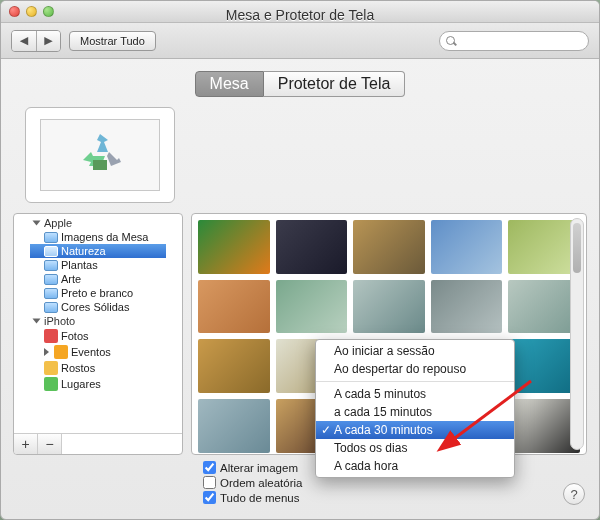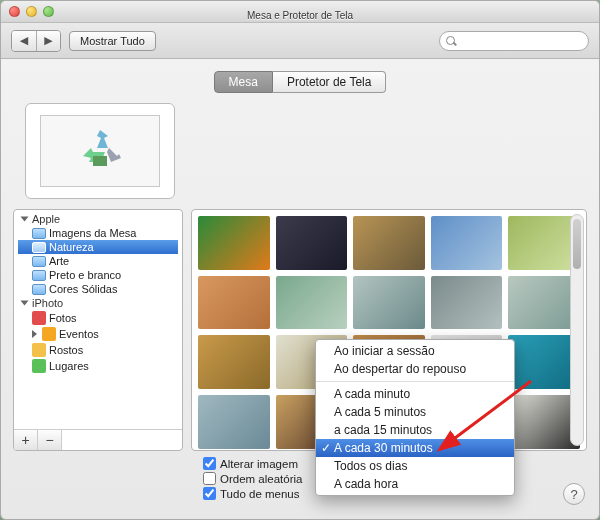--- a/index.html
+++ b/index.html
@@ -17,21 +17,21 @@
 .titlebar {
   height: 22px; background: linear-gradient(#efefef, #d5d5d5);
   display: flex; align-items: center; justify-content: center;
   border-bottom: 1px solid #bbb; position: relative;
 }
 .traffic { position: absolute; left: 8px; top: 5px; display: flex; gap: 6px; }
 .traffic span { width: 11px; height: 11px; border-radius: 50%; display: block; border: 1px solid rgba(0,0,0,0.2); }
 .tl-red { background: radial-gradient(circle at 30% 30%, #ff8b85, #e2443c); }
 .tl-yellow { background: radial-gradient(circle at 30% 30%, #ffe37a, #e6b32a); }
 .tl-green { background: radial-gradient(circle at 30% 30%, #a8e58c, #5fb94a); }
-.title { font-size: 10px; color: #333; text-shadow: 0 1px #fff; margin-top: 7px; }
+.title { font-size: 14px; color: #333; text-shadow: 0 1px #fff; margin-top: 7px; }
 
 .toolbar {
   height: 36px; background: linear-gradient(#eaeaea, #d8d8d8);
   border-bottom: 1px solid #b5b5b5;
   display: flex; align-items: center; padding: 0 10px; gap: 8px;
 }
 .segbtn {
   display: flex; border: 1px solid #999; border-radius: 4px; overflow: hidden;
 }
 .segbtn button {
@@ -54,21 +54,21 @@
 }
 .search::after {
   content: ""; position: absolute; left: 13px; top: 11px; width: 4px; height: 1.5px;
   background: #888; transform: rotate(45deg);
 }
 
 .content { padding: 10px 12px; }
 
 .tabbar { display: flex; justify-content: center; margin: 2px 0 10px; }
 .tabbar .tab {
-  padding: 3px 14px; font-size: 12px; border: 1px solid #9a9a9a;
+  padding: 3px 14px; font-size: 16px; border: 1px solid #9a9a9a;
   background: linear-gradient(#fdfdfd, #e6e6e6); color: #222;
 }
 .tabbar .tab.active {
   background: linear-gradient(#a8a8a8, #8f8f8f); color: #fff; border-color: #7a7a7a;
 }
 .tabbar .tab:first-child { border-radius: 4px 0 0 4px; }
 .tabbar .tab:last-child { border-radius: 0 4px 4px 0; border-left: none; }
 
 .preview-card {
   width: 150px; height: 96px; margin-left: 12px; margin-bottom: 10px;
@@ -81,21 +81,21 @@
 }
 .recycle-icon { width: 50px; height: 50px; position: relative; }
 .recycle-icon svg { width: 100%; height: 100%; }
 
 .splitpane { display: flex; gap: 8px; height: 242px; }
 .sidebar {
   width: 170px; background: #fff; border: 1px solid #b5b5b5; border-radius: 4px;
   font-size: 11px; overflow: hidden; display: flex; flex-direction: column;
 }
 .treescroll { overflow-y: auto; flex: 1; }
-.tree { list-style: none; padding: 2px 4px; }
+.tree { list-style: none; padding: 2px 16px; }
 .tree li { padding: 1px 6px 1px 14px; white-space: nowrap; display: flex; align-items: center; gap: 3px; color: #222; }
 .tree li.group { padding-left: 4px; color: #333; }
 .tree li.selected { background: linear-gradient(#5a9de8, #2f6fd0); color: #fff; }
 .tree .disclosure { display:inline-block; width:0; height:0; border-left:5px solid #666; border-top:4px solid transparent; border-bottom:4px solid transparent; margin-right:2px;}
 .tree .disclosure.open { transform: rotate(90deg); }
 .tree .folder { width:14px; height:11px; background: linear-gradient(#bfe0ff,#7cb8f0); border:1px solid #5b93c8; border-radius:2px; display:inline-block; }
 .tree li.selected .folder { background: linear-gradient(#dbeeff,#a6cdf5); border-color: #fff; }
 .tree .icon-sq { width:14px; height:14px; border-radius:2px; display:inline-block; }
 .ic-events{background:#f5a623;} .ic-photos{background:#e24c4c;} .ic-faces{background:#f3c04a;} .ic-places{background:#5ac15a;}
 .sidebar-footer { border-top:1px solid #ccc; display:flex; }
@@ -186,20 +186,24 @@
               <span class="disclosure open"></span>
               <span>Apple</span>
             </li>
             <li>
                 <span class="folder"></span>
                 <span>Imagens da Mesa</span>
               </li>
             <li class="selected">
                 <span class="folder"></span>
                 <span>Natureza</span>
+              </li>
+            <li>
+                <span class="folder"></span>
+                <span>Plantas</span>
               </li>
             <li>
                 <span class="folder"></span>
                 <span>Arte</span>
               </li>
             <li>
                 <span class="folder"></span>
                 <span>Preto e branco</span>
               </li>
             <li>
@@ -280,21 +284,20 @@
         <span>Tudo de menus</span>
       </label>
     </div>
 
   </div>
 
   <div class="dropdown-menu" id="interval-menu">
       <div class="mi">Ao iniciar a sessão</div>
       <div class="mi">Ao despertar do repouso</div>
       <div class="sep"></div>
-      <div class="mi">A cada minuto</div>
       <div class="mi">A cada 5 minutos</div>
       <div class="mi">a cada 15 minutos</div>
       <div class="mi selected">A cada 30 minutos</div>
       <div class="mi">Todos os dias</div>
       <div class="mi">A cada hora</div>
     </div>
 
   <div class="arrow">
     <svg width="100" height="70">
       <defs>

